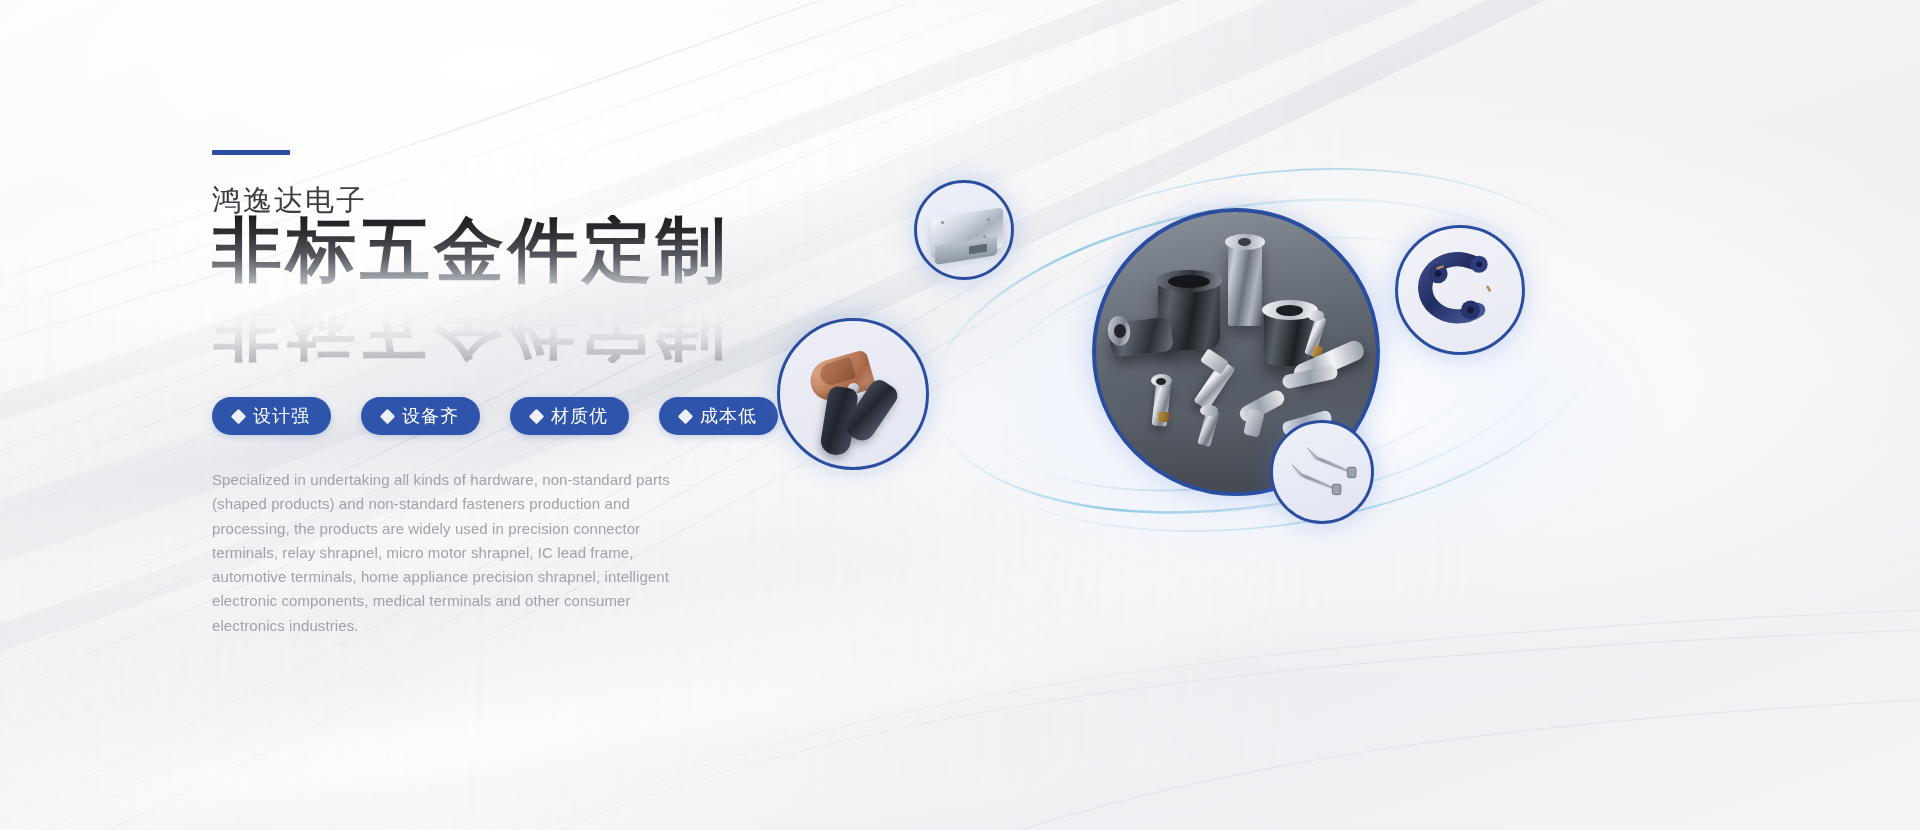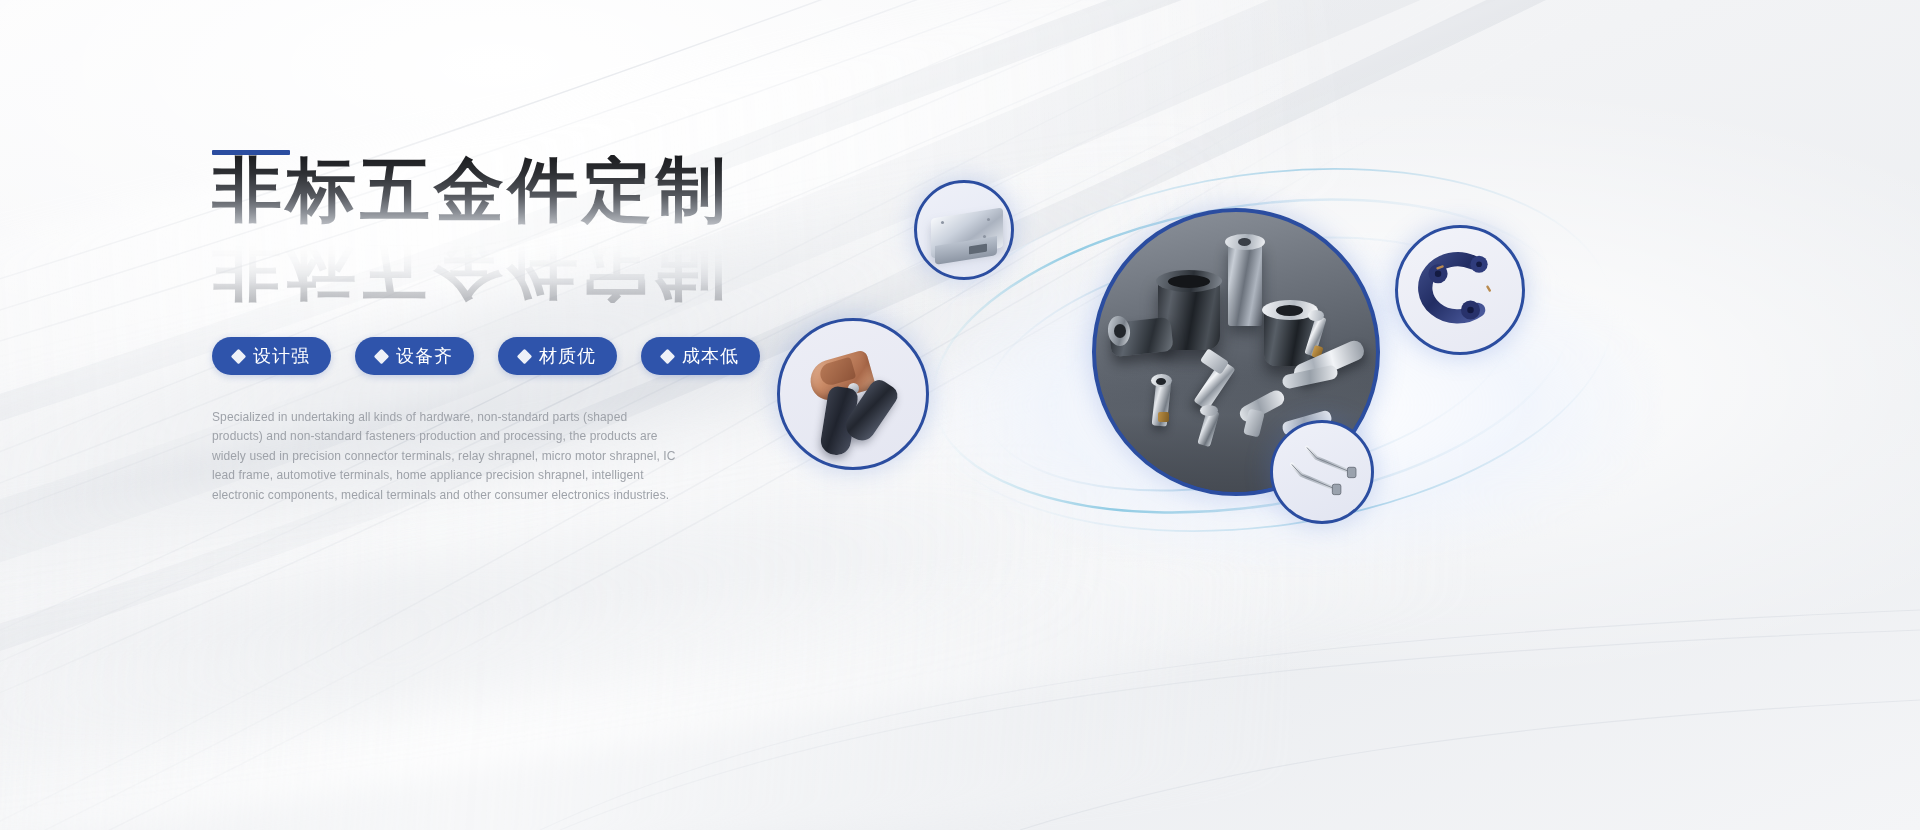--- a/index.html
+++ b/index.html
@@ -81,21 +81,21 @@
     -webkit-background-clip:text;
     background-clip:text;
     color:transparent;
     -webkit-text-fill-color:transparent;
     opacity:.55;
     -webkit-mask-image:linear-gradient(to top, rgba(0,0,0,0) 8%, rgba(0,0,0,.85) 78%);
     mask-image:linear-gradient(to top, rgba(0,0,0,0) 8%, rgba(0,0,0,.85) 78%);
   }
 
   
-  .pills{ margin-top:56px; display:flex; gap:24px; }
+  .pills{ margin-top:56px; display:flex; gap:30px; }
   .pill{
     display:flex; align-items:center; gap:9px;
     height:38px; padding:0 21px;
     border-radius:19px;
     background:#2f54ab;
     color:#ffffff;
     font-size:18px;
     letter-spacing:1px;
     font-family:"DejaVu Sans","Liberation Sans",sans-serif;
     white-space:nowrap;
@@ -107,21 +107,21 @@
     background:#eef1f8;
     transform:rotate(45deg);
     border-radius:1.5px;
     flex:0 0 auto;
   }
 
   
   .para{
     margin-top:33px;
     width:465px;
-    font-size:12px;
+    font-size:15px;
     line-height:1.62;
     color:#9ea2a9;
     font-family:"Liberation Sans","DejaVu Sans",sans-serif;
     letter-spacing:.1px;
   }
 
   
   .stage{
     position:absolute;
     left:880px; top:120px;
@@ -223,20 +223,21 @@
   <div class="band band-a"></div>
   <div class="band band-b"></div>
   <div class="band band-c"></div>
   <div class="shade shade-a"></div>
   <div class="shade shade-b"></div>
 
   <div class="copy">
 
     <div class="rule"></div>
 
+    <div class="brand">鸿逸达电子</div>
 
     <div class="headline-wrap">
       <div class="headline">非标五金件定制</div>
       <div class="headline-mirror">非标五金件定制</div>
     </div>
 
     <div class="pills">
       <div class="pill">
         <span class="dia"></span>
         <span>设计强</span>

